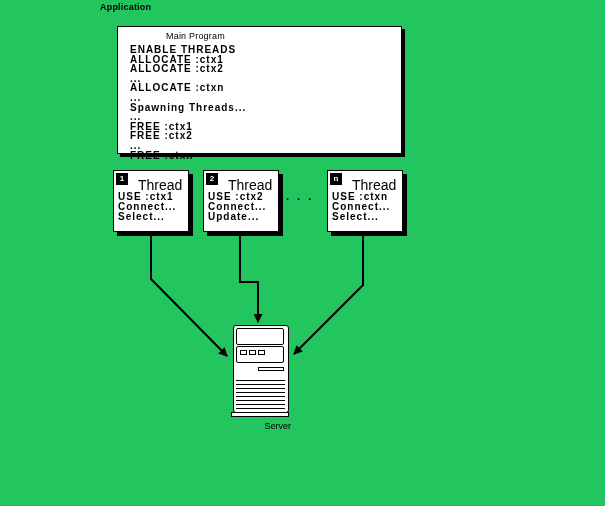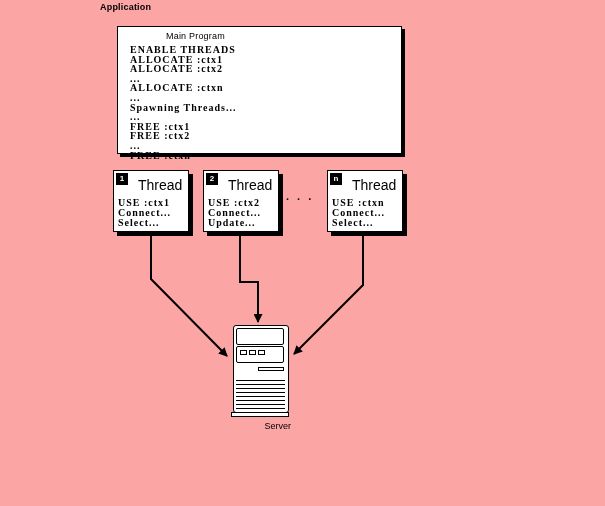--- a/index.html
+++ b/index.html
@@ -1,54 +1,54 @@
 <!DOCTYPE html>
 <html><head>
 <meta charset="utf-8">
 <style>
   html,body{margin:0;padding:0;background:#ffffff;}
   .canvas{
-    position:relative;width:605px;height:506px;background:#fca5a5;
+    position:relative;width:605px;height:506px;background:#22c55e;
     color:#000;font-family:"Liberation Sans",sans-serif;overflow:hidden;
   }
   .app-label{
     position:absolute;left:100px;top:2px;
     font-size:9px;font-weight:bold;letter-spacing:0.2px;
   }
   
   .main-box{
     position:absolute;left:117px;top:26px;width:283px;height:126px;
     background:#fff;border:1px solid #000;box-shadow:3px 3px 0 #000;
   }
   .main-title{
     position:absolute;left:12px;top:4px;font-size:9px;letter-spacing:0.2px;padding-left:36px;
   }
   .code{
-    font-family:Liberation Serif, serif;
+    font-family:Liberation Sans, sans-serif;
     font-weight:bold;white-space:pre;margin:0;
   }
   .main-code{
     position:absolute;left:12px;top:18px;
     font-size:10px;line-height:9.6px;letter-spacing:1px;
   }
   
   .thread{
     position:absolute;top:170px;width:74px;height:60px;
     background:#fff;border:1px solid #000;box-shadow:4px 4px 0 #000;
   }
   .thread.t1{left:113px;}
   .thread.t2{left:203px;}
   .thread.tn{left:327px;}
   .badge{
     position:absolute;left:2px;top:2px;width:12px;height:12px;background:#000;
     color:#fff;font-size:8px;font-weight:bold;line-height:12px;text-align:center;
   }
   .thread-title{position:absolute;left:24px;top:6px;font-size:14px;}
   .thread-code{
-    position:absolute;left:4px;top:27px;
+    position:absolute;left:4px;top:21px;
     font-size:10px;line-height:10px;letter-spacing:1px;
   }
   .dots{
     position:absolute;left:286px;top:190px;width:40px;
     font-size:11px;font-weight:bold;letter-spacing:2.5px;white-space:pre;
   }
   
   .server{
     position:absolute;left:233px;top:325px;width:56px;height:88px;
     border:1.5px solid #000;border-radius:3px;background:#fff;box-sizing:border-box;

